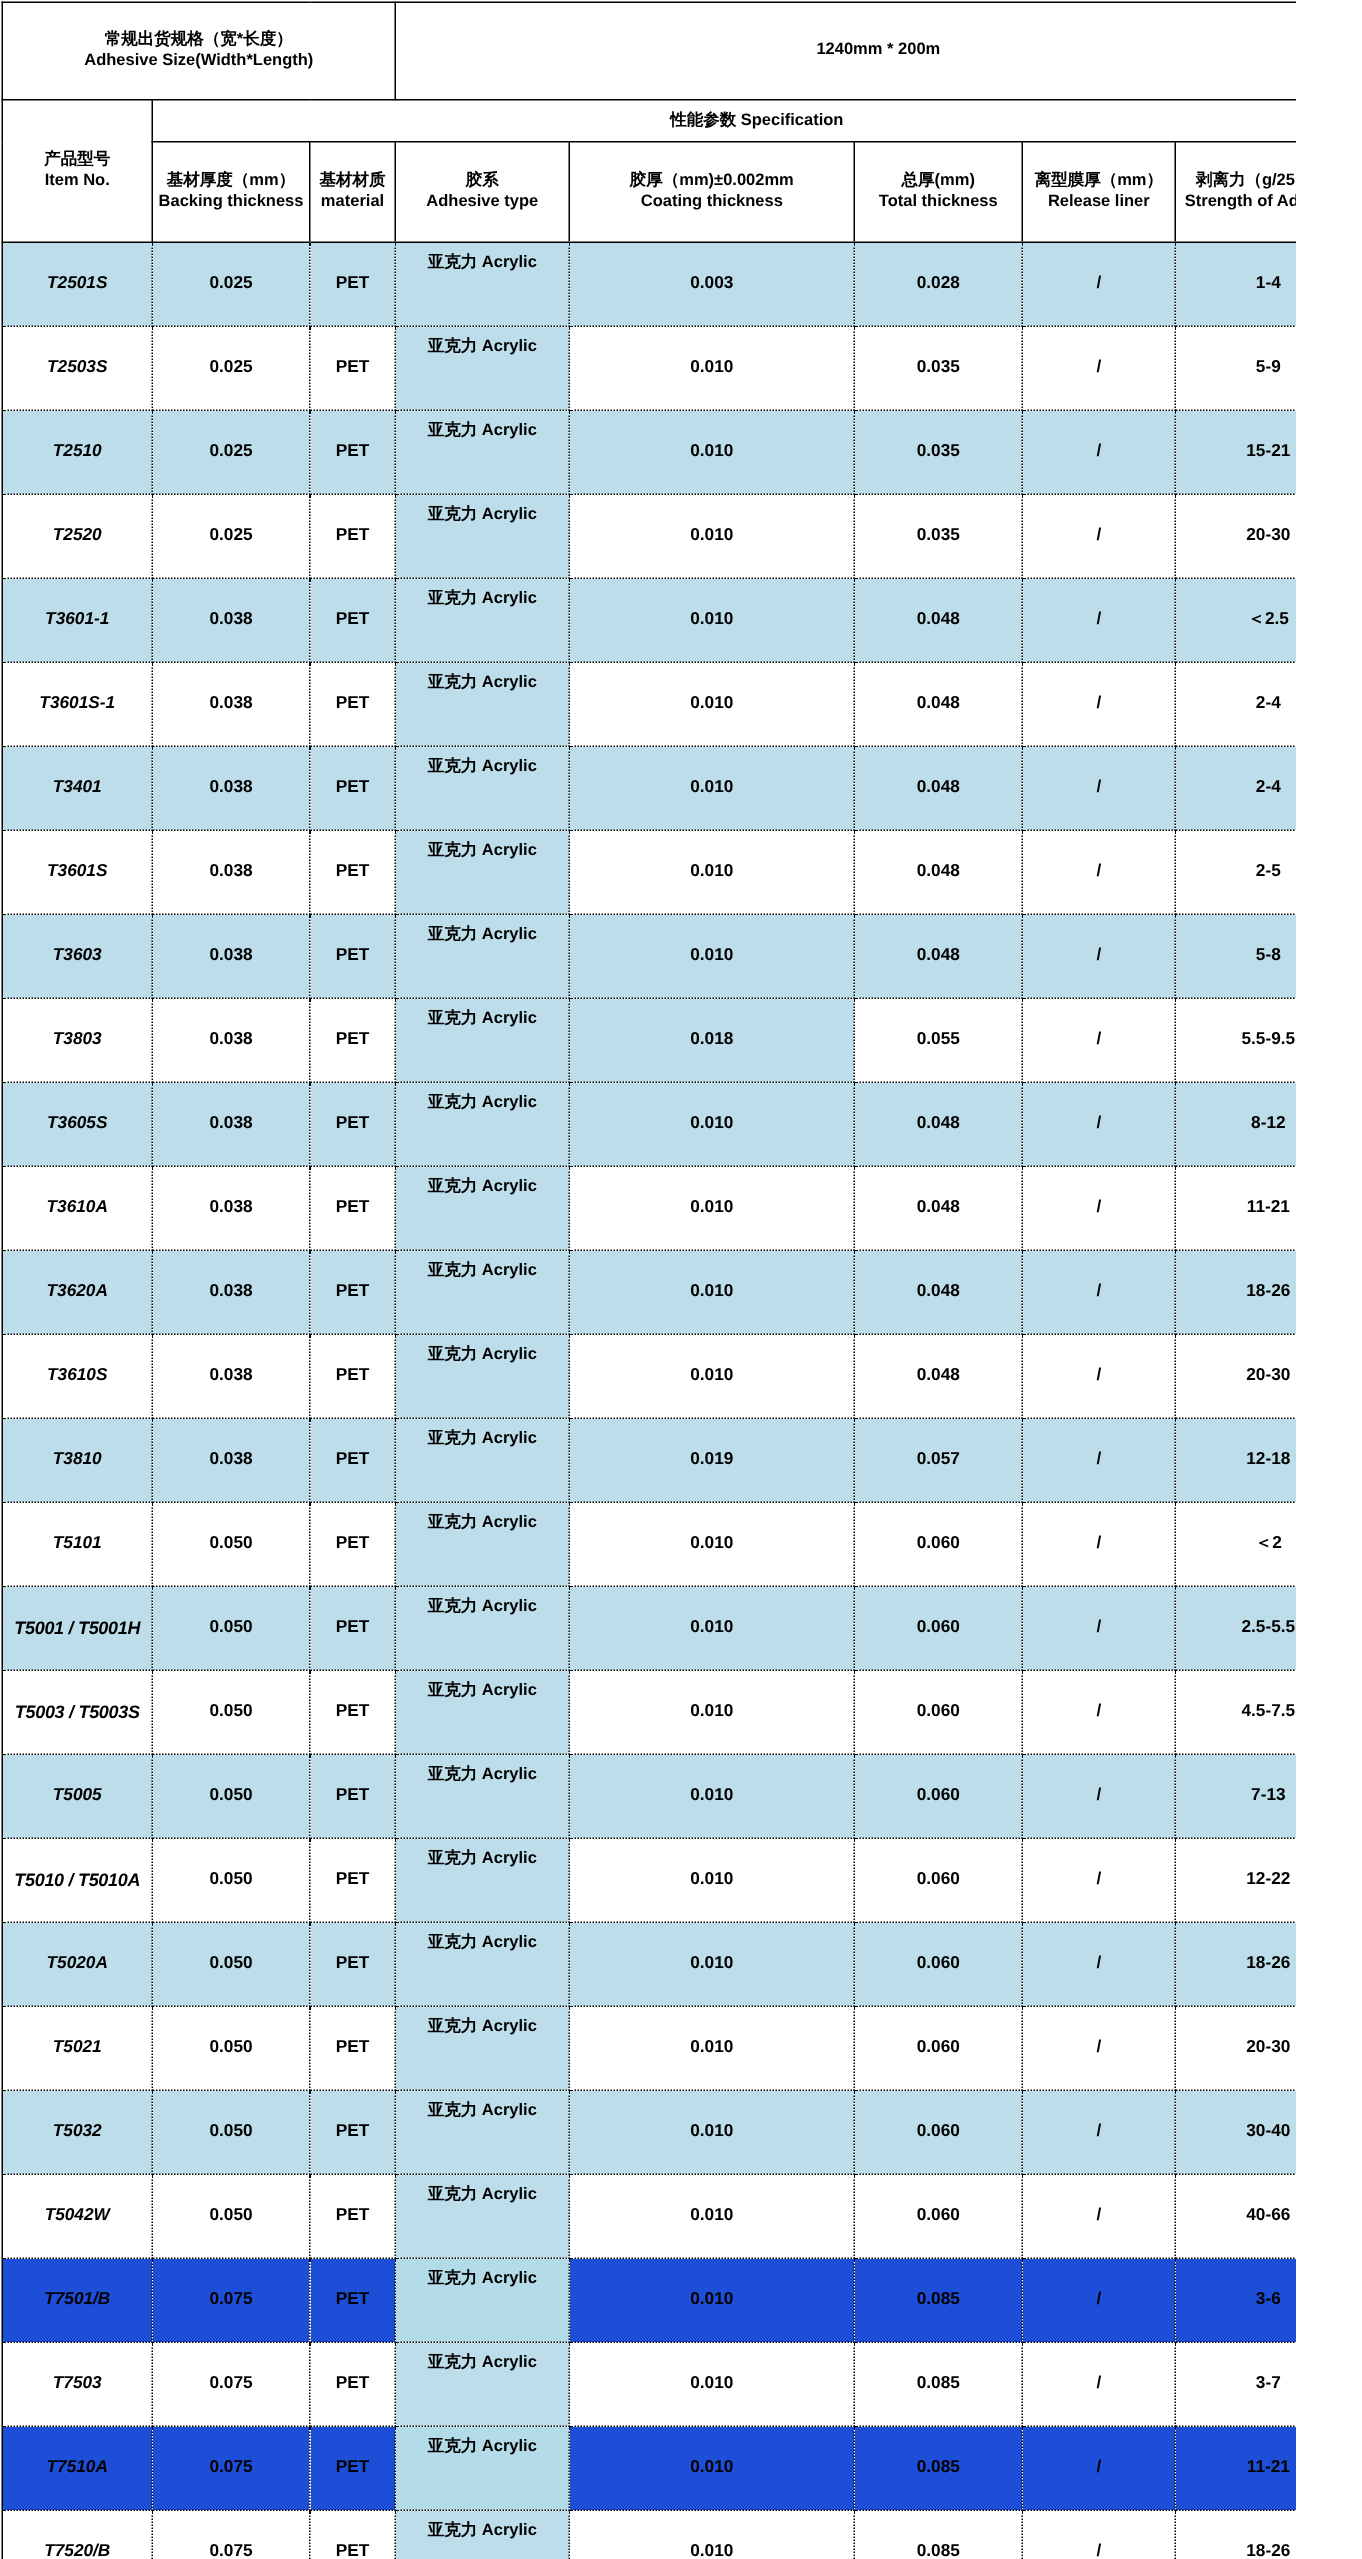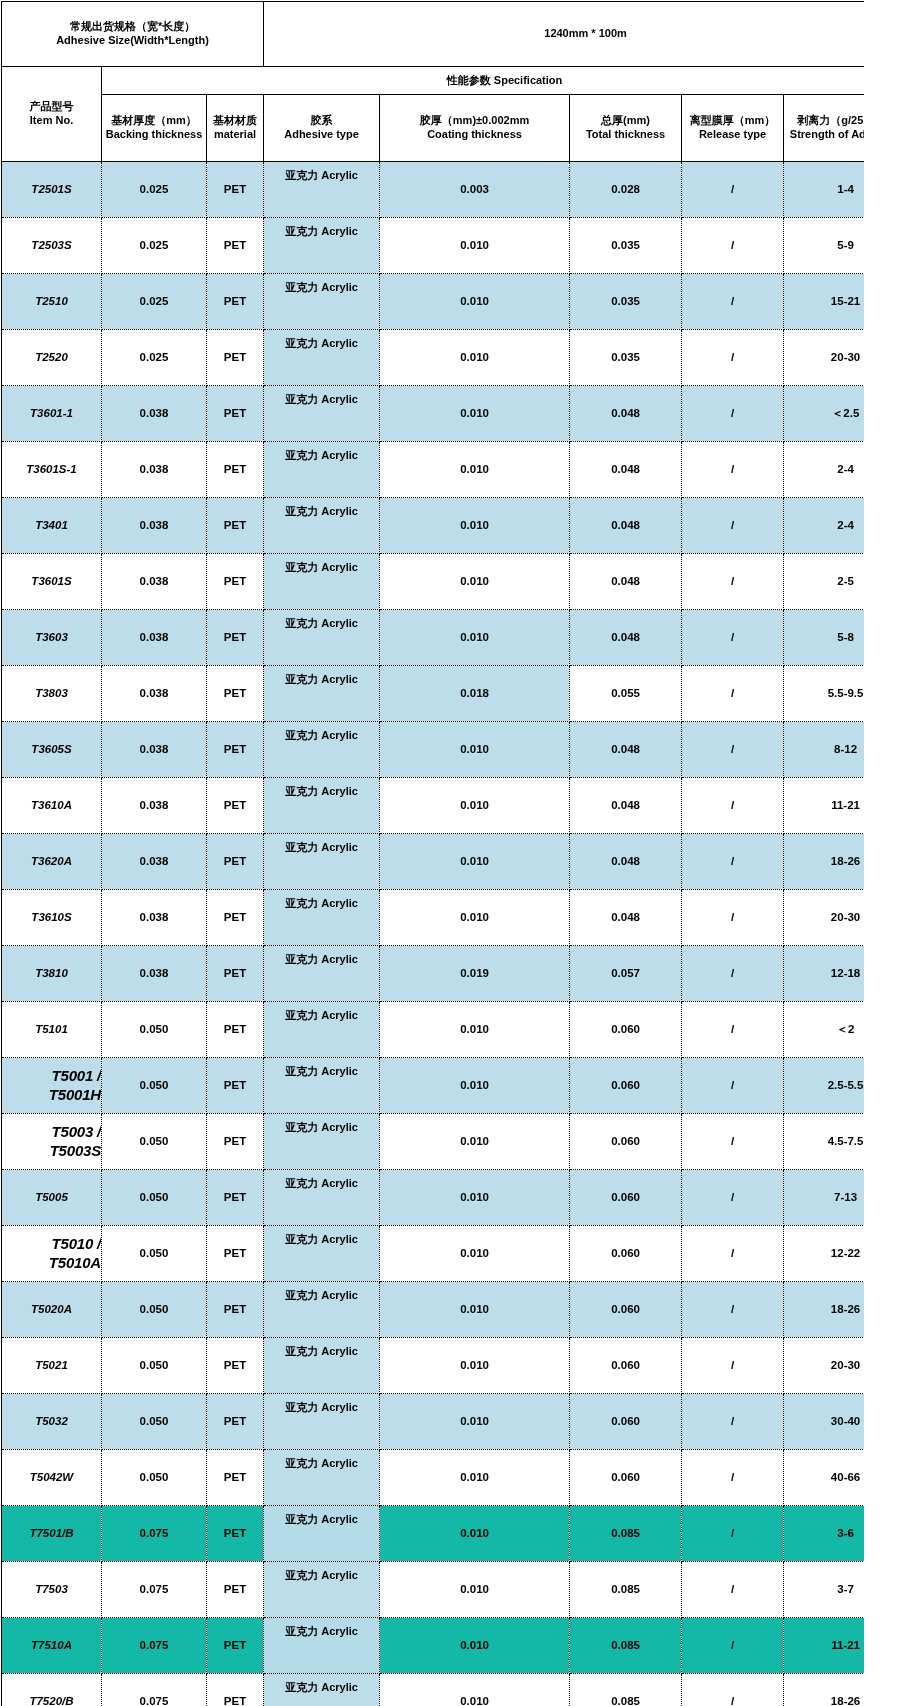--- a/index.html
+++ b/index.html
@@ -84,25 +84,25 @@
   .hdr-col .en { display: block; }
 
   
   tr.data td { height: 48px; }
   tr.data td.c-item   { font-size: 11.5px; font-style: italic; }
   tr.data td.c-narrow { font-size: 11.5px; }
   tr.data td.c-adh    { font-size: 11px; vertical-align: top; padding-top: 7px; }
   tr.data td.c-num    { font-size: 11.5px; }
 
   
-  tr.data td.c-item.long { font-size: 15px; letter-spacing: -0.2px; text-align: right; }
+  tr.data td.c-item.long { font-size: 12px; letter-spacing: -0.2px; }
 
   
   .tint-light { background: #bcdde9; }
-  .tint-dark  { background: #14b8a6; }
+  .tint-dark  { background: #1d4ed8; }
   .tint-adh   { background: #bcdde9; }
   .tint-adh-dark { background: #b3dbe8; }
   .tint-none  { background: #ffffff; }
 </style>
 </head>
 <body>
 
 <div class="sheet">
   <table class="spec">
     <colgroup>
@@ -116,21 +116,21 @@
       <col style="width:124px">
     </colgroup>
 
     <tbody>
 
       <tr>
         <td class="banner-label outer-l outer-t solid-r solid-b" colspan="3">
           <span>常规出货规格（宽*长度）</span><br>
           <span>Adhesive Size(Width*Length)</span>
         </td>
-        <td class="banner-value outer-r outer-t solid-b" colspan="5">1240mm * 100m</td>
+        <td class="banner-value outer-r outer-t solid-b" colspan="5">1240mm * 200m</td>
       </tr>
 
       <tr>
         <td class="hdr-item outer-l solid-t solid-r solid-b" rowspan="2">
           <span>产品型号</span><br>
           <span>Item No.</span>
         </td>
         <td class="hdr-spec outer-r solid-t solid-b" colspan="7">性能参数 Specification</td>
       </tr>
 
@@ -150,21 +150,21 @@
         <td class="hdr-col solid-b solid-l">
           <span class="cn">胶厚（mm)±0.002mm</span>
           <span class="en">Coating thickness</span>
         </td>
         <td class="hdr-col solid-b solid-l">
           <span class="cn">总厚(mm)</span>
           <span class="en">Total thickness</span>
         </td>
         <td class="hdr-col solid-b solid-l">
           <span class="cn">离型膜厚（mm）</span>
-          <span class="en">Release type</span>
+          <span class="en">Release liner</span>
         </td>
         <td class="hdr-col solid-b solid-l outer-r">
           <span class="cn">剥离力（g/25mm）</span>
           <span class="en">Strength of Adhesion</span>
         </td>
       </tr>
     </tbody>
 
     <tbody id="rows-body">
         <tr class="data">

